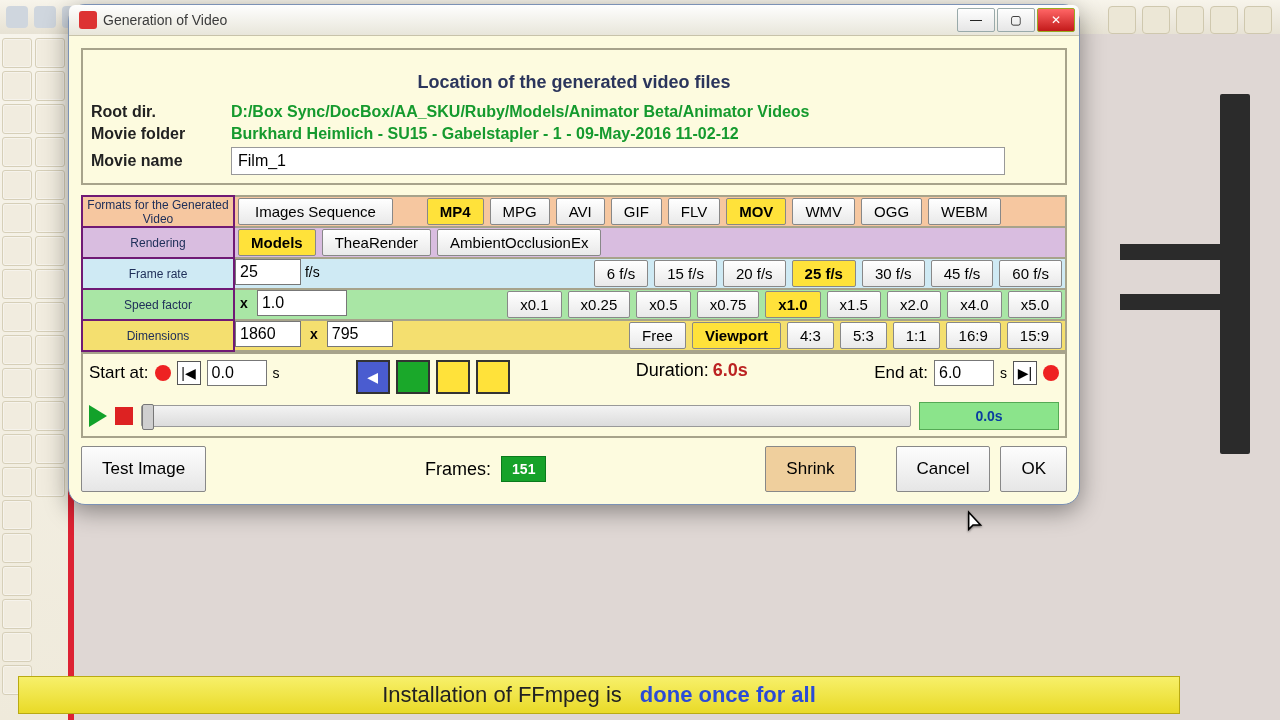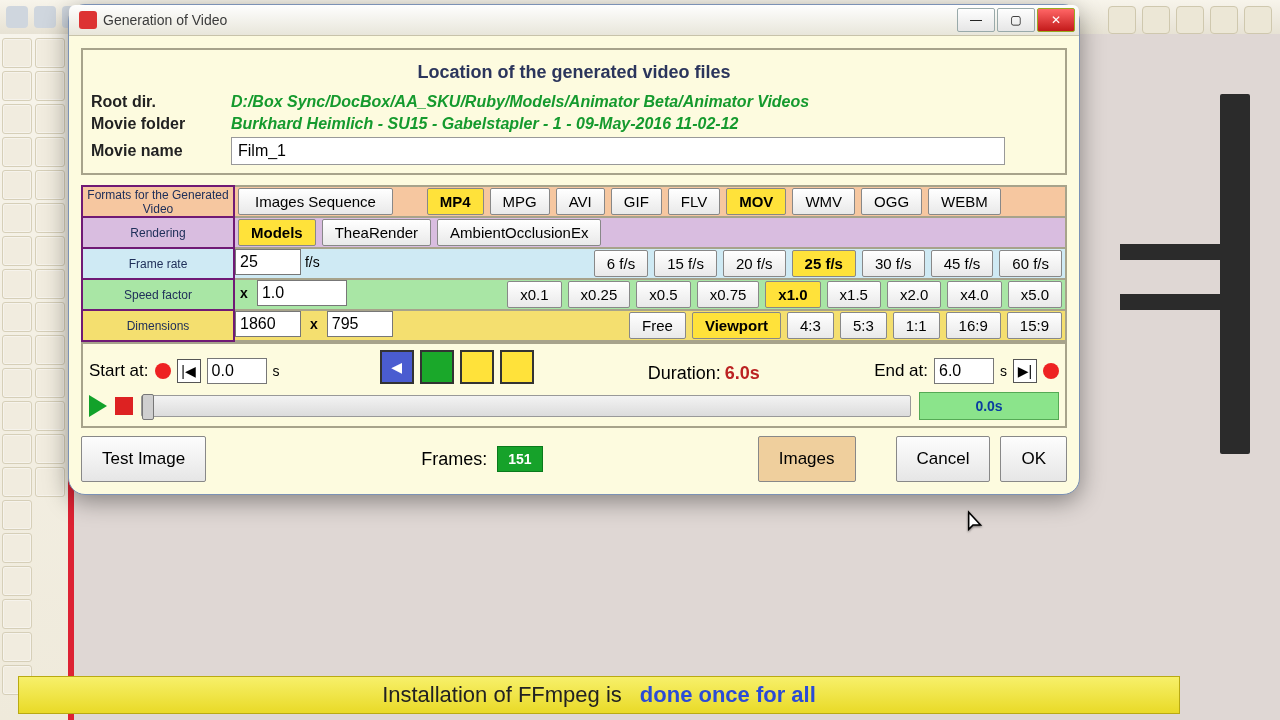--- a/index.html
+++ b/index.html
@@ -18,25 +18,25 @@
   .forklift .fork1{top:150px}.forklift .fork2{top:200px}
   
   .win{position:absolute;left:68px;top:4px;width:1010px;background:#fdfbdf;border:1px solid #7b91b5;border-radius:17px;box-shadow:0 6px 24px #0006}
   .titlebar{height:30px;background:linear-gradient(#fefefe,#e8e6da);border-radius:6px 6px 0 0;border-bottom:1px solid #c8c3aa;display:flex;align-items:center;padding:0 4px}
   .titlebar .app-icon{width:18px;height:18px;margin:0 6px;background:#d33;border-radius:3px}
   .titlebar .title{font-size:14px;color:#3b3b3b}
   .titlebar .spacer{flex:1}
   .win-btn{width:36px;height:22px;margin-left:2px;border:1px solid #9aa;background:linear-gradient(#fefefe,#e6e6e6);border-radius:2px;display:flex;align-items:center;justify-content:center;font-size:12px}
   .win-btn.close{background:linear-gradient(#f66,#c31a1a);color:#fff;border-color:#9a2}
   .dlg-body{padding:12px}
-  .panel{border:2px solid #a7a38b;background:#fdfbdf;padding:8px 2px 6px 2px;margin-bottom:10px}
+  .panel{border:2px solid #a7a38b;background:#fdfbdf;padding:18px 2px 6px 2px;margin-bottom:10px}
   .panel-title{text-align:center;font-weight:bold;font-size:18px;color:#2b355c;padding:4px 0 8px}
   .info-row{display:flex;padding:2px 6px;font-size:16px}
   .info-label{width:140px;font-weight:bold;color:#222}
-  .info-val{color:#159a2e;font-style:italic;font-weight:bold}
+  .info-val{color:#159a2e;font-weight:bold}
   .text-input{border:1px solid #999;background:#fff;padding:4px 6px;font-size:16px;width:760px}
   
   .opt-table{border-collapse:collapse;width:100%}
   .opt-table td{padding:0}
   .row-head{width:150px;text-align:center;font-size:12px;color:#20305a;border:2px solid #701a75}
   .row-body{border:2px solid #a7a38b;padding:4px 6px}
   .formats-head{background:#f6c7a0}
   .formats-body{background:#f6c7a0}
   .render-head{background:#d9bde0}
   .render-body{background:#d9bde0}
@@ -46,21 +46,21 @@
   .speed-body{background:#a9e6a5}
   .dim-head{background:#f4df6f}
   .dim-body{background:#f4df6f}
   .btn{display:inline-block;border:1px solid #888;background:linear-gradient(#fff,#e9e9e9);padding:4px 12px;margin:1px 3px;font-size:15px;border-radius:2px;cursor:pointer}
   .btn.sel{background:#ffe23a;font-weight:bold}
   .btn.wide{padding:4px 16px}
   .mini-input{width:56px;border:1px solid #777;background:#fff;padding:3px 4px;font-size:16px}
   .x-lbl{display:inline-block;width:18px;text-align:center;font-weight:bold}
   
   .time-panel{border:2px solid #a7a38b;background:#fdfbdf;padding:6px;margin-bottom:8px}
-  .time-row1{display:flex;align-items:flex-end;gap:20px}
+  .time-row1{display:flex;align-items:flex-start;gap:8px}
   .time-row1 .grp{display:flex;align-items:center;gap:6px}
   .rec-dot{width:16px;height:16px;border-radius:50%;background:#e22}
   .step-btn{width:22px;height:22px;border:1px solid #555;background:#fff;display:flex;align-items:center;justify-content:center}
   .sq-btn{width:30px;height:30px;border:2px solid #333;display:inline-block}
   .sq-blue{background:#4a5cd0;color:#fff}
   .sq-green{background:#1aa82a}
   .sq-yellow{background:#ffe23a}
   .dur-lbl{font-size:18px}
   .dur-val{font-size:18px;font-weight:bold;color:#b22}
   .time-row2{display:flex;align-items:center;gap:8px;margin-top:8px}
@@ -255,21 +255,21 @@
         <div class="time-readout">0.0s</div>
       </div>
     </div>
 
     <div class="bottom-row">
       <span class="big-btn">Test Image</span>
       <span style="flex:1"></span>
       <span style="font-size:18px">Frames:</span>
       <span class="frames-badge">151</span>
       <span style="flex:1"></span>
-      <span class="big-btn shrink">Images</span>
+      <span class="big-btn shrink">Shrink</span>
       <span style="width:20px"></span>
       <span class="big-btn">Cancel</span>
       <span class="big-btn">OK</span>
     </div>
   </div>
 </div>
 
 <div class="banner">
   <span>Installation of FFmpeg is </span>
   <b>done once for all</b>

